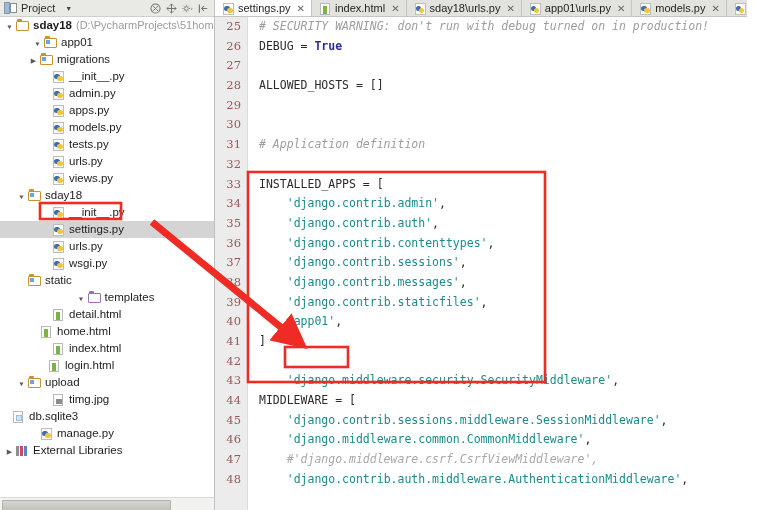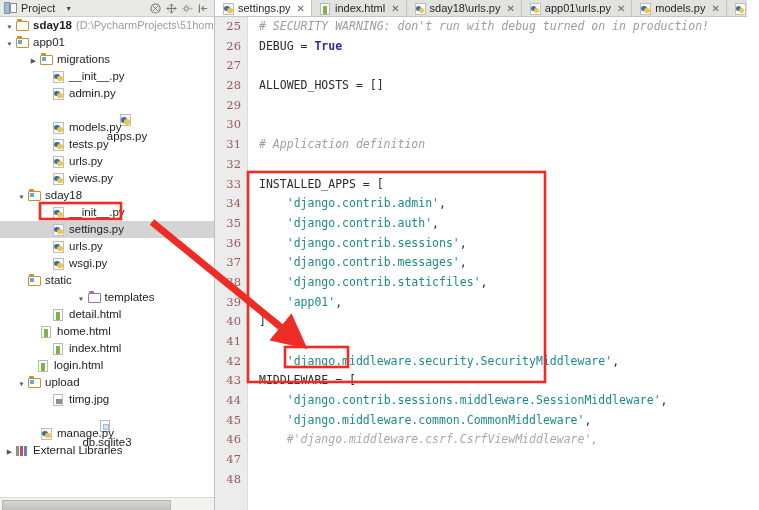--- a/index.html
+++ b/index.html
@@ -173,21 +173,21 @@
 
     <div class="tree" id="tree">
         <div class="row" style="padding-left: 4px;">
           <span class="tw"><i class="down">▼</i></span>
           <span class="ico">
             <span class="f-yellow"></span>
           </span>
           <span class="lbl bold">sday18</span>
           <span class="path">(D:\PycharmProjects\51home</span>
         </div>
-        <div class="row" style="padding-left: 4px;">
+        <div class="row" style="padding-left: 32px;">
           <span class="tw"><i class="down">▼</i></span>
           <span class="ico">
             <span class="f-orange"></span>
           </span>
           <span class="lbl">app01</span>
         </div>
         <div class="row" style="padding-left: 28px;">
           <span class="tw"><i>▶</i></span>
           <span class="ico">
             <span class="f-orange"></span>
@@ -209,21 +209,21 @@
           <span class="tw"></span>
           <span class="ico">
             <span class="py">
               <span class="pg"></span>
               <span class="b"></span>
               <span class="y"></span>
             </span>
           </span>
           <span class="lbl">admin.py</span>
         </div>
-        <div class="row" style="padding-left: 40px; flex-direction: column;">
+        <div class="row" style="padding-left: 40px;">
           <span class="tw"></span>
           <span class="ico">
             <span class="py">
               <span class="pg"></span>
               <span class="b"></span>
               <span class="y"></span>
             </span>
           </span>
           <span class="lbl">apps.py</span>
         </div>
@@ -350,42 +350,42 @@
           </span>
           <span class="lbl">home.html</span>
         </div>
         <div class="row" style="padding-left: 40px;">
           <span class="tw"></span>
           <span class="ico">
             <span class="ht"></span>
           </span>
           <span class="lbl">index.html</span>
         </div>
-        <div class="row" style="padding-left: 25px; text-align: center;">
+        <div class="row" style="padding-left: 36px; text-align: center;">
           <span class="tw"></span>
           <span class="ico">
             <span class="ht"></span>
           </span>
           <span class="lbl">login.html</span>
         </div>
         <div class="row" style="padding-left: 16px;">
           <span class="tw"><i class="down">▼</i></span>
           <span class="ico">
             <span class="f-orange"></span>
           </span>
           <span class="lbl">upload</span>
         </div>
         <div class="row" style="padding-left: 40px;">
           <span class="tw"></span>
           <span class="ico">
             <span class="img"></span>
           </span>
           <span class="lbl">timg.jpg</span>
         </div>
-        <div class="row" style=" flex-direction: column;">
+        <div class="row" style="">
           <span class="tw"></span>
           <span class="ico">
             <span class="db"></span>
           </span>
           <span class="lbl">db.sqlite3</span>
         </div>
         <div class="row" style="padding-left: 28px;">
           <span class="tw"></span>
           <span class="ico">
             <span class="py">
@@ -510,31 +510,33 @@
           <div class="cl"><span class="pl">DEBUG = </span><span class="kw">True</span></div>
           <div class="cl"><span class="pl"></span></div>
           <div class="cl"><span class="pl">ALLOWED_HOSTS = []</span></div>
           <div class="cl"><span class="pl"></span></div>
           <div class="cl"><span class="pl"></span></div>
           <div class="cl"><span class="cmt"># Application definition</span></div>
           <div class="cl"><span class="pl"></span></div>
           <div class="cl"><span class="pl">INSTALLED_APPS = [</span></div>
           <div class="cl"><span class="pl">    </span><span class="str">'django.contrib.admin'</span><span class="pl">,</span></div>
           <div class="cl"><span class="pl">    </span><span class="str">'django.contrib.auth'</span><span class="pl">,</span></div>
+          <div class="cl"><span class="pl">    </span><span class="str">'django.contrib.contenttypes'</span><span class="pl">,</span></div>
           <div class="cl"><span class="pl">    </span><span class="str">'django.contrib.sessions'</span><span class="pl">,</span></div>
           <div class="cl"><span class="pl">    </span><span class="str">'django.contrib.messages'</span><span class="pl">,</span></div>
           <div class="cl"><span class="pl">    </span><span class="str">'django.contrib.staticfiles'</span><span class="pl">,</span></div>
           <div class="cl"><span class="pl">    </span><span class="str">'app01'</span><span class="pl">,</span></div>
           <div class="cl"><span class="pl">]</span></div>
           <div class="cl"><span class="pl"></span></div>
           <div class="cl"><span class="pl">    </span><span class="str">'django.middleware.security.SecurityMiddleware'</span><span class="pl">,</span></div>
           <div class="cl"><span class="pl">MIDDLEWARE = [</span></div>
           <div class="cl"><span class="pl">    </span><span class="str">'django.contrib.sessions.middleware.SessionMiddleware'</span><span class="pl">,</span></div>
           <div class="cl"><span class="pl">    </span><span class="str">'django.middleware.common.CommonMiddleware'</span><span class="pl">,</span></div>
           <div class="cl"><span class="cmt2">    #'django.middleware.csrf.CsrfViewMiddleware',</span></div>
+          <div class="cl"><span class="pl">    </span><span class="str">'django.contrib.auth.middleware.AuthenticationMiddleware'</span><span class="pl">,</span></div>
         </div>
       <div id="rgut">
           <div class="topmark"></div>
         </div>
     </div>
   </div>
 
   <svg id="overlay" viewBox="0 0 759 510">
     <defs>
       <marker id="ah" markerWidth="5" markerHeight="5" refX="1.4" refY="2.5" orient="auto">

